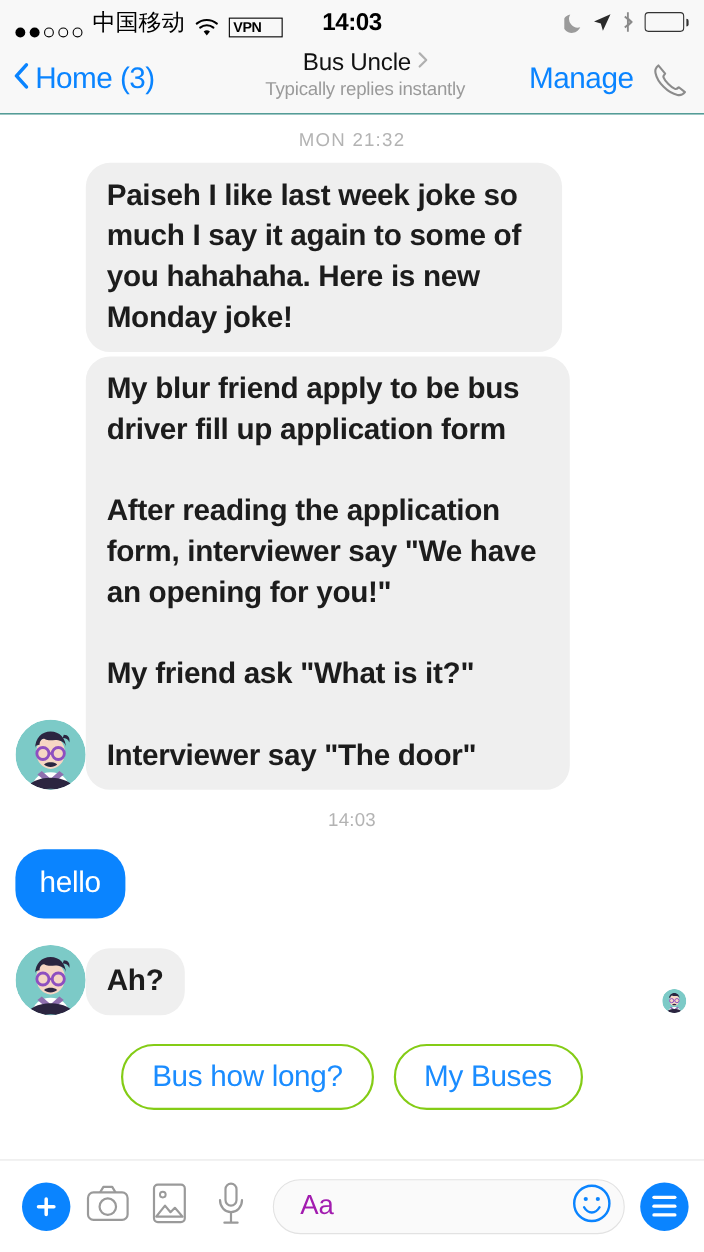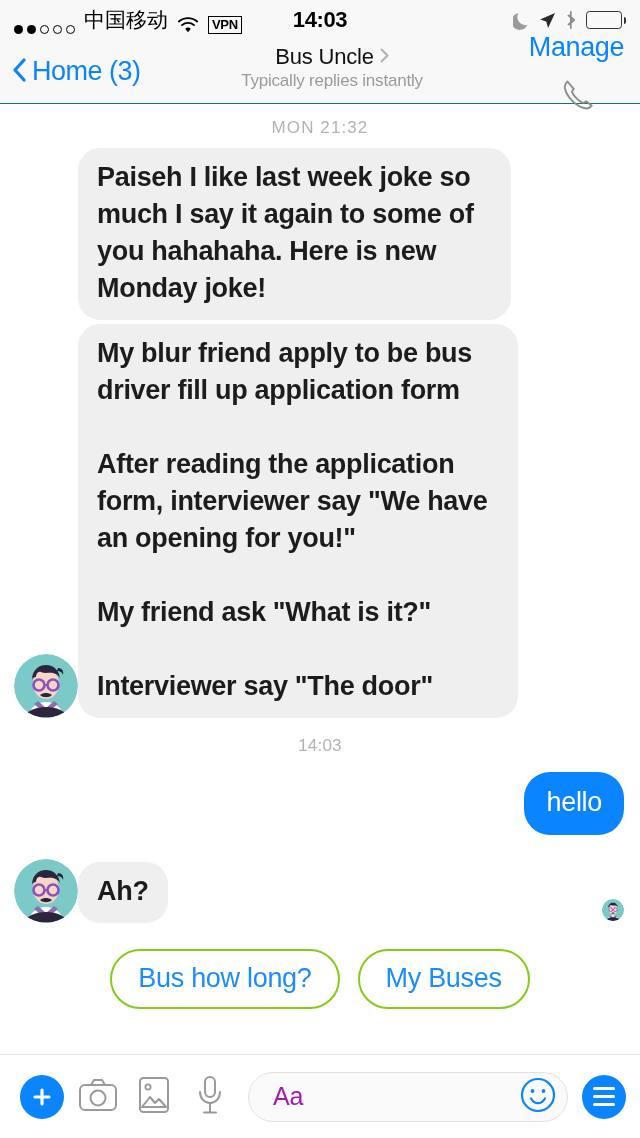--- a/index.html
+++ b/index.html
@@ -45,21 +45,21 @@
     font-size: 21px;
     color: #000;
     font-family: "DejaVu Sans", "Liberation Sans", sans-serif;
     letter-spacing: 0px;
   }
   .wifi-icon { width: 22px; height: 17px; display:block; }
   .vpn-badge {
     border: 1.6px solid #000;
     font-size: 13px;
     font-weight: bold;
-    padding: 0px 3px 1px 3px;
+    padding: 0px 18px 1px 3px;
     letter-spacing: -0.3px;
     line-height: 15px;
     color: #000;
   }
   .status-center {
     position: absolute;
     left: 0; right: 0;
     text-align: center;
     font-size: 22px;
     font-weight: bold;
@@ -151,21 +151,20 @@
     margin-top: 1px;
     letter-spacing: -0.2px;
   }
   .nav-right {
     margin-left: auto;
     display: flex;
     align-items: center;
     gap: 14px;
     padding-right: 16px;
     z-index: 3;
-    flex-direction: column;
   }
   .nav-manage {
     font-size: 27px;
     color: #0a84ff;
     letter-spacing: -0.4px;
     cursor: pointer;
   }
   .phone-icon { width: 34px; height: 34px; display:block; cursor:pointer; }
 
   
@@ -187,21 +186,21 @@
     letter-spacing: 0.2px;
     padding: 18px 0 16px 0;
   }
 
   .row {
     display: flex;
     align-items: flex-end;
     padding: 0 16px 0 14px;
   }
   .row.in { justify-content: flex-start; font-weight: bold; }
-  .row.out { justify-content: flex-end; }
+  .row.out { }
   .row + .row.in { margin-top: 4px; }
 
   .avatar-slot {
     width: 64px;
     flex: 0 0 64px;
     display: flex;
     align-items: flex-end;
     justify-content: flex-start;
   }
   .avatar {

